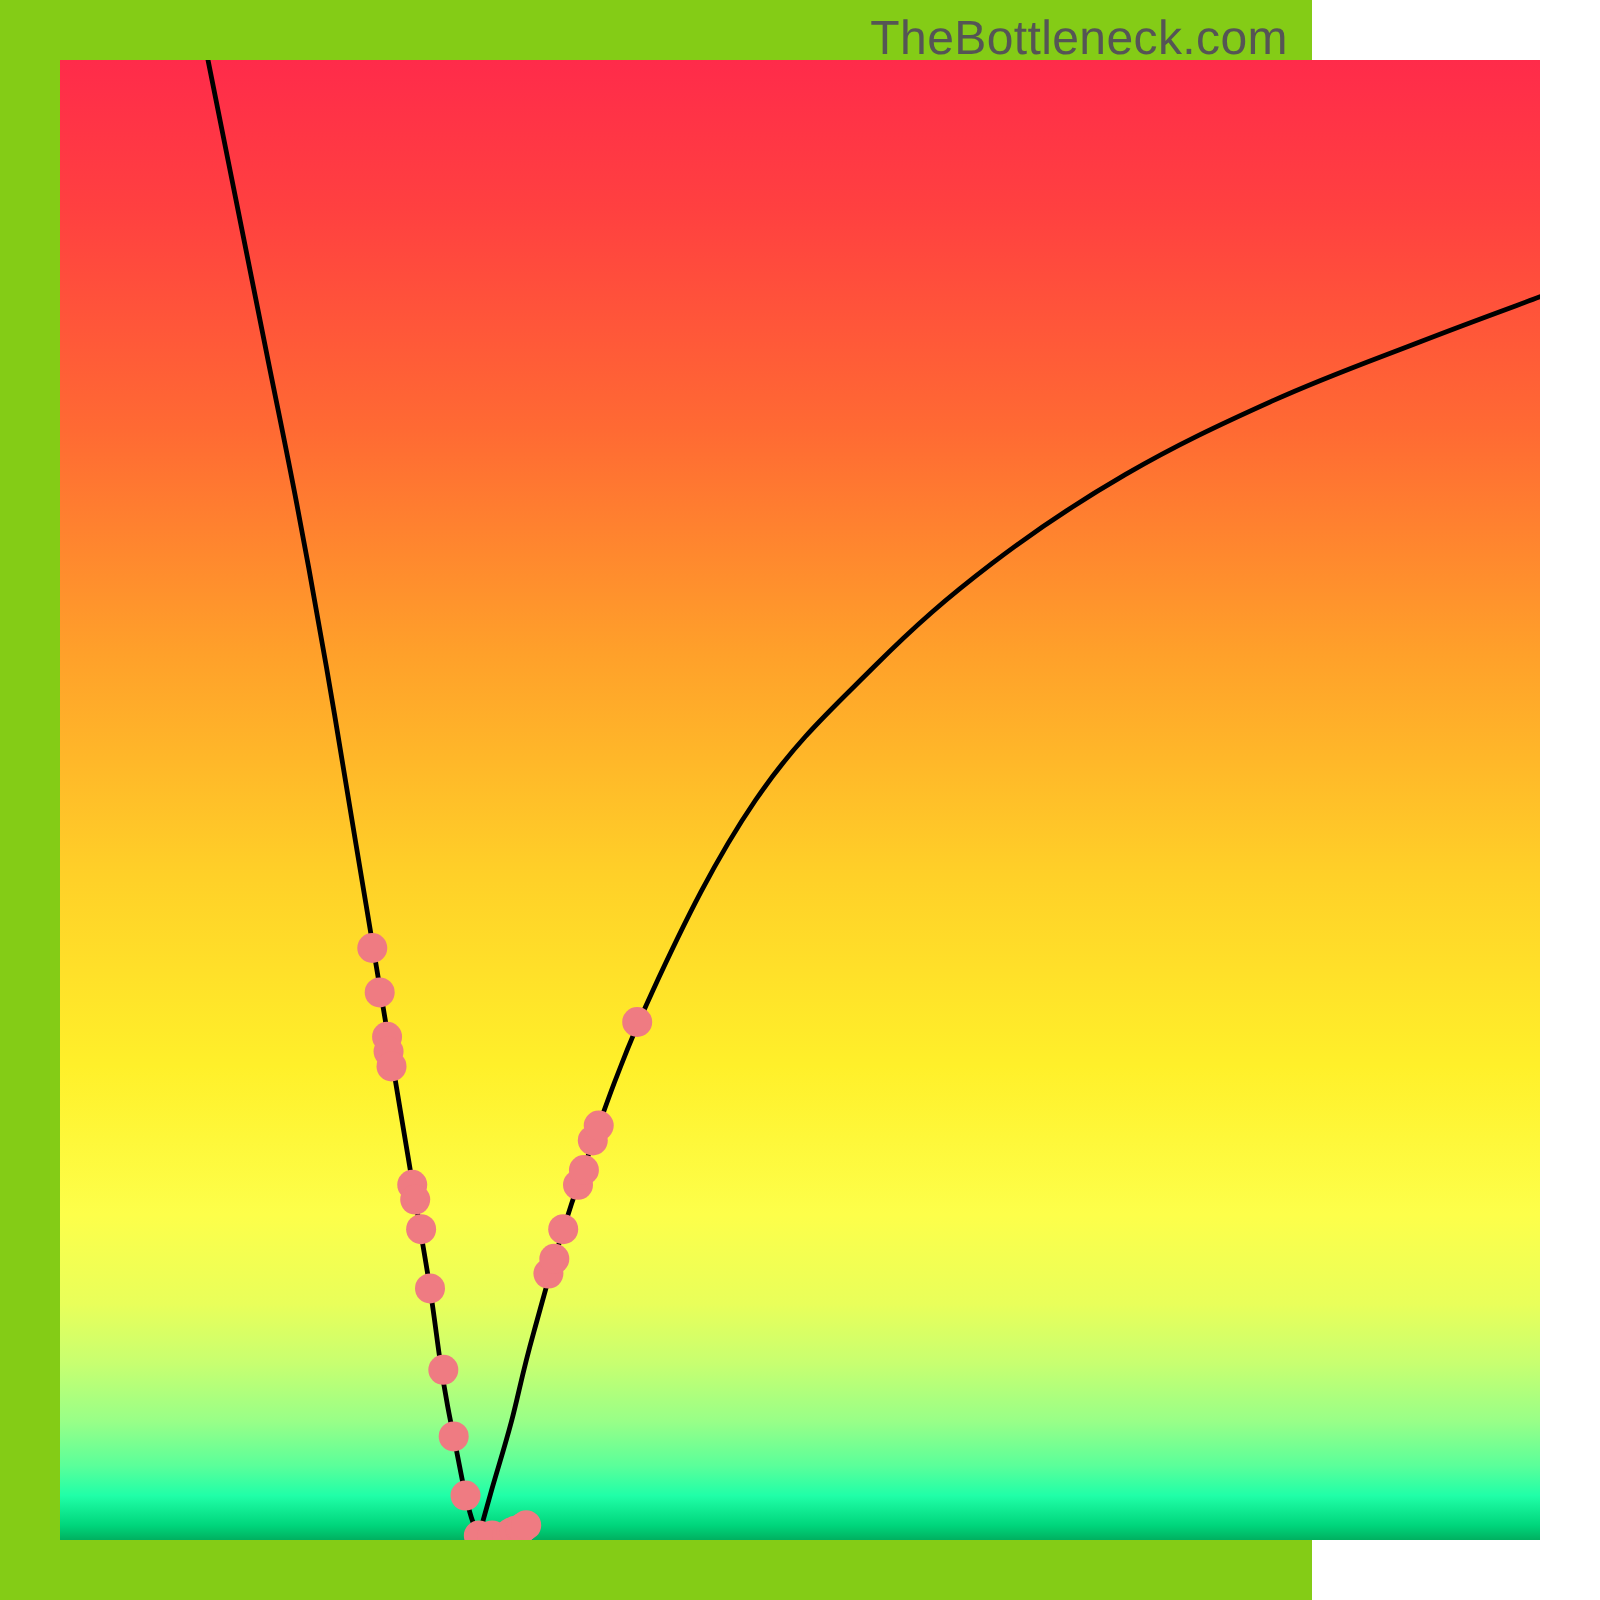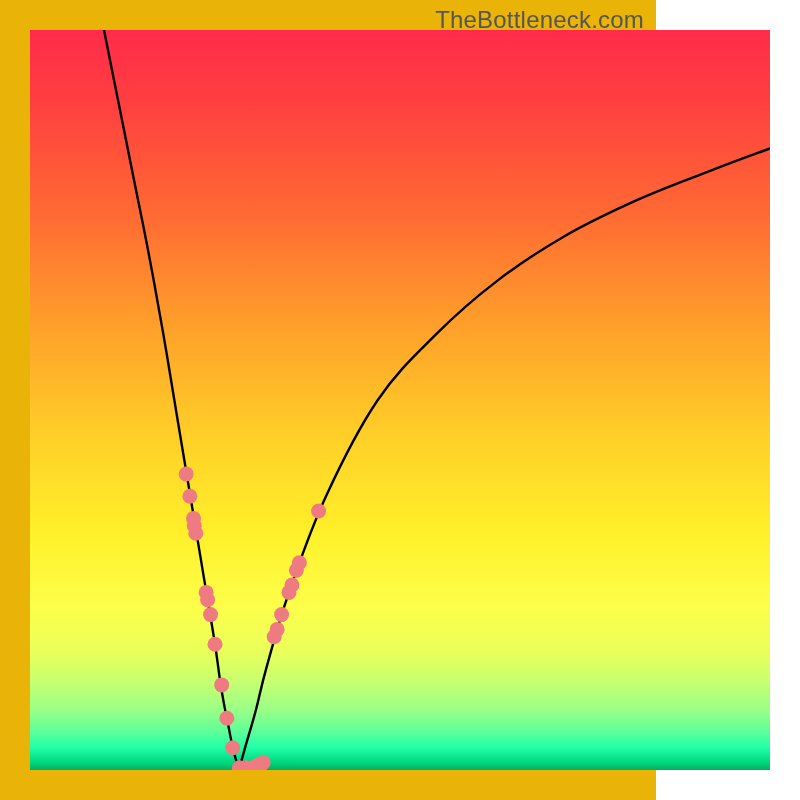--- a/index.html
+++ b/index.html
@@ -7,21 +7,21 @@
     padding: 0;
     width: 800px;
     height: 800px;
     overflow: hidden;
     font-family: Arial, Helvetica, sans-serif;
   }
   .chart-container {
     position: relative;
     width: 656px;
     height: 800px;
-    background: #eab308;
+    background: #84cc16;
   }
   .plot-area {
     position: absolute;
     left: 30px;
     top: 30px;
     width: 740px;
     height: 740px;
     background: linear-gradient(
       to bottom,
       #ff2b4a 0%,

